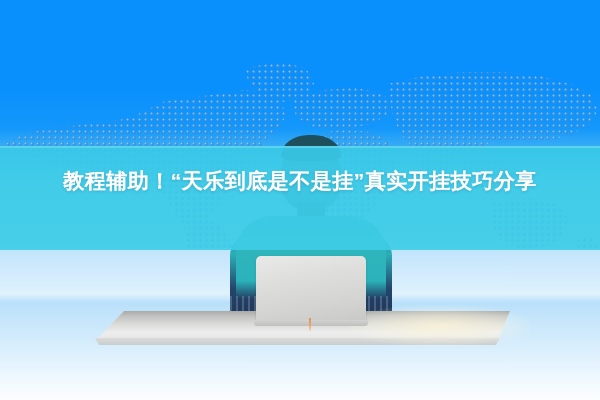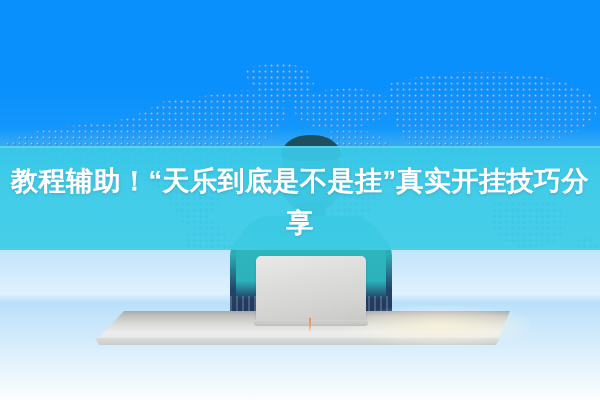--- a/index.html
+++ b/index.html
@@ -243,21 +243,21 @@
   }
 
   
   .title {
     position: absolute;
     left: 0;
     top: 160px;
     width: 600px;
     text-align: center;
     color: #ffffff;
-    font-size: 27px;
+    font-size: 21px;
     font-weight: bold;
     line-height: 42px;
     letter-spacing: 0.5px;
     text-shadow: 0 1px 3px rgba(20,90,120,0.30), 0 0 1px rgba(255,255,255,0.6);
     padding: 0 8px;
     box-sizing: border-box;
     white-space: normal;
   }
 </style>
 </head>

